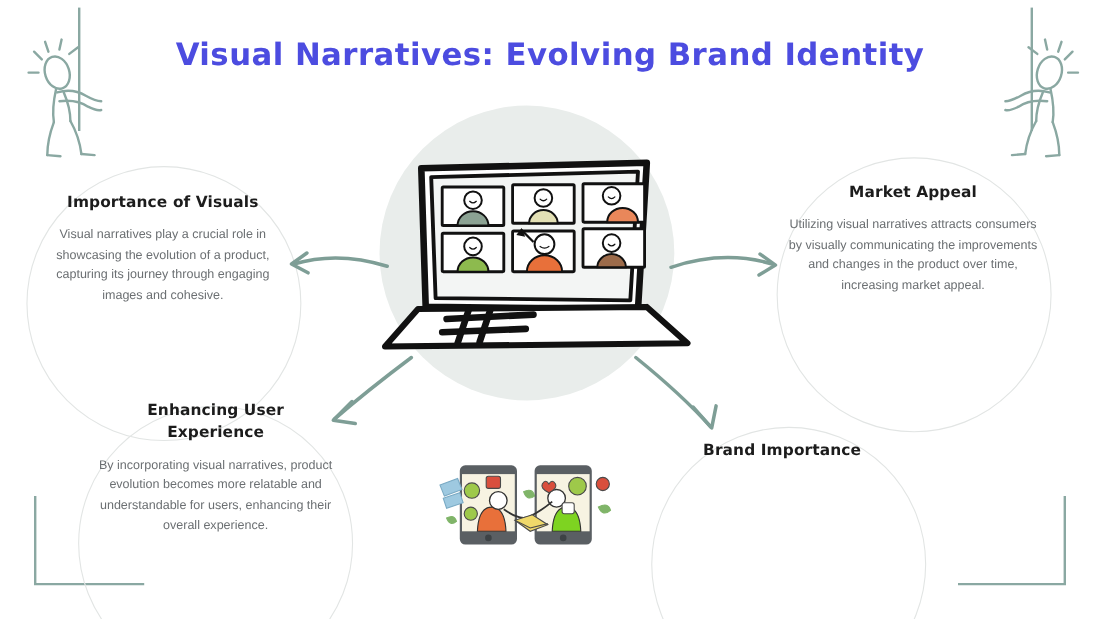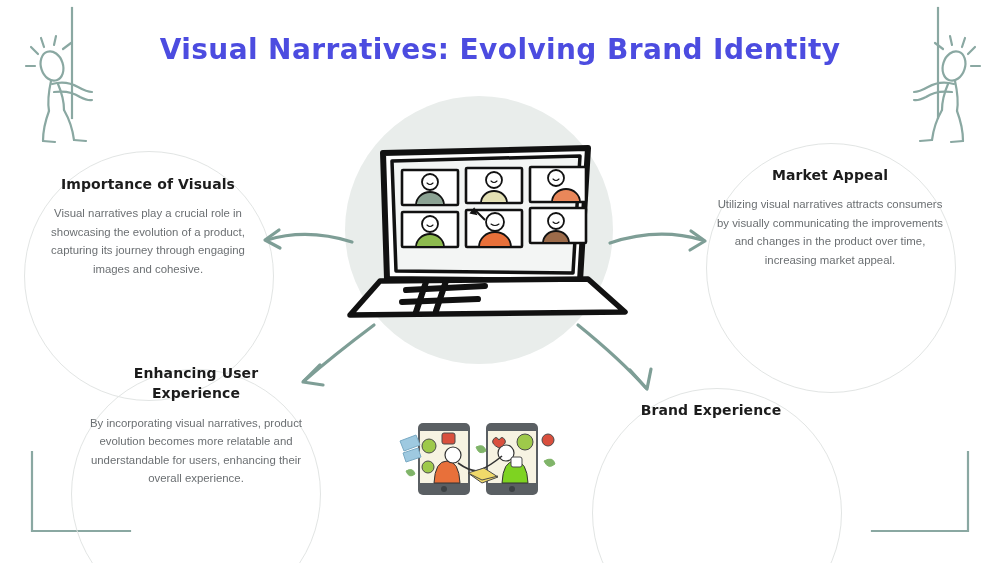--- a/index.html
+++ b/index.html
@@ -250,16 +250,16 @@
     <h2>Enhancing User Experience</h2>
     <p>By incorporating visual narratives, product evolution becomes more relatable and understandable for users, enhancing their overall experience.</p>
   </div>
 
   <div class="node" id="node-market">
     <h2>Market Appeal</h2>
     <p>Utilizing visual narratives attracts consumers by visually communicating the improvements and changes in the product over time, increasing market appeal.</p>
   </div>
 
   <div class="node" id="node-brand">
-    <h2>Brand Experience</h2>
+    <h2>Brand Importance</h2>
   </div>
 
 </div>
 
 </body></html>

